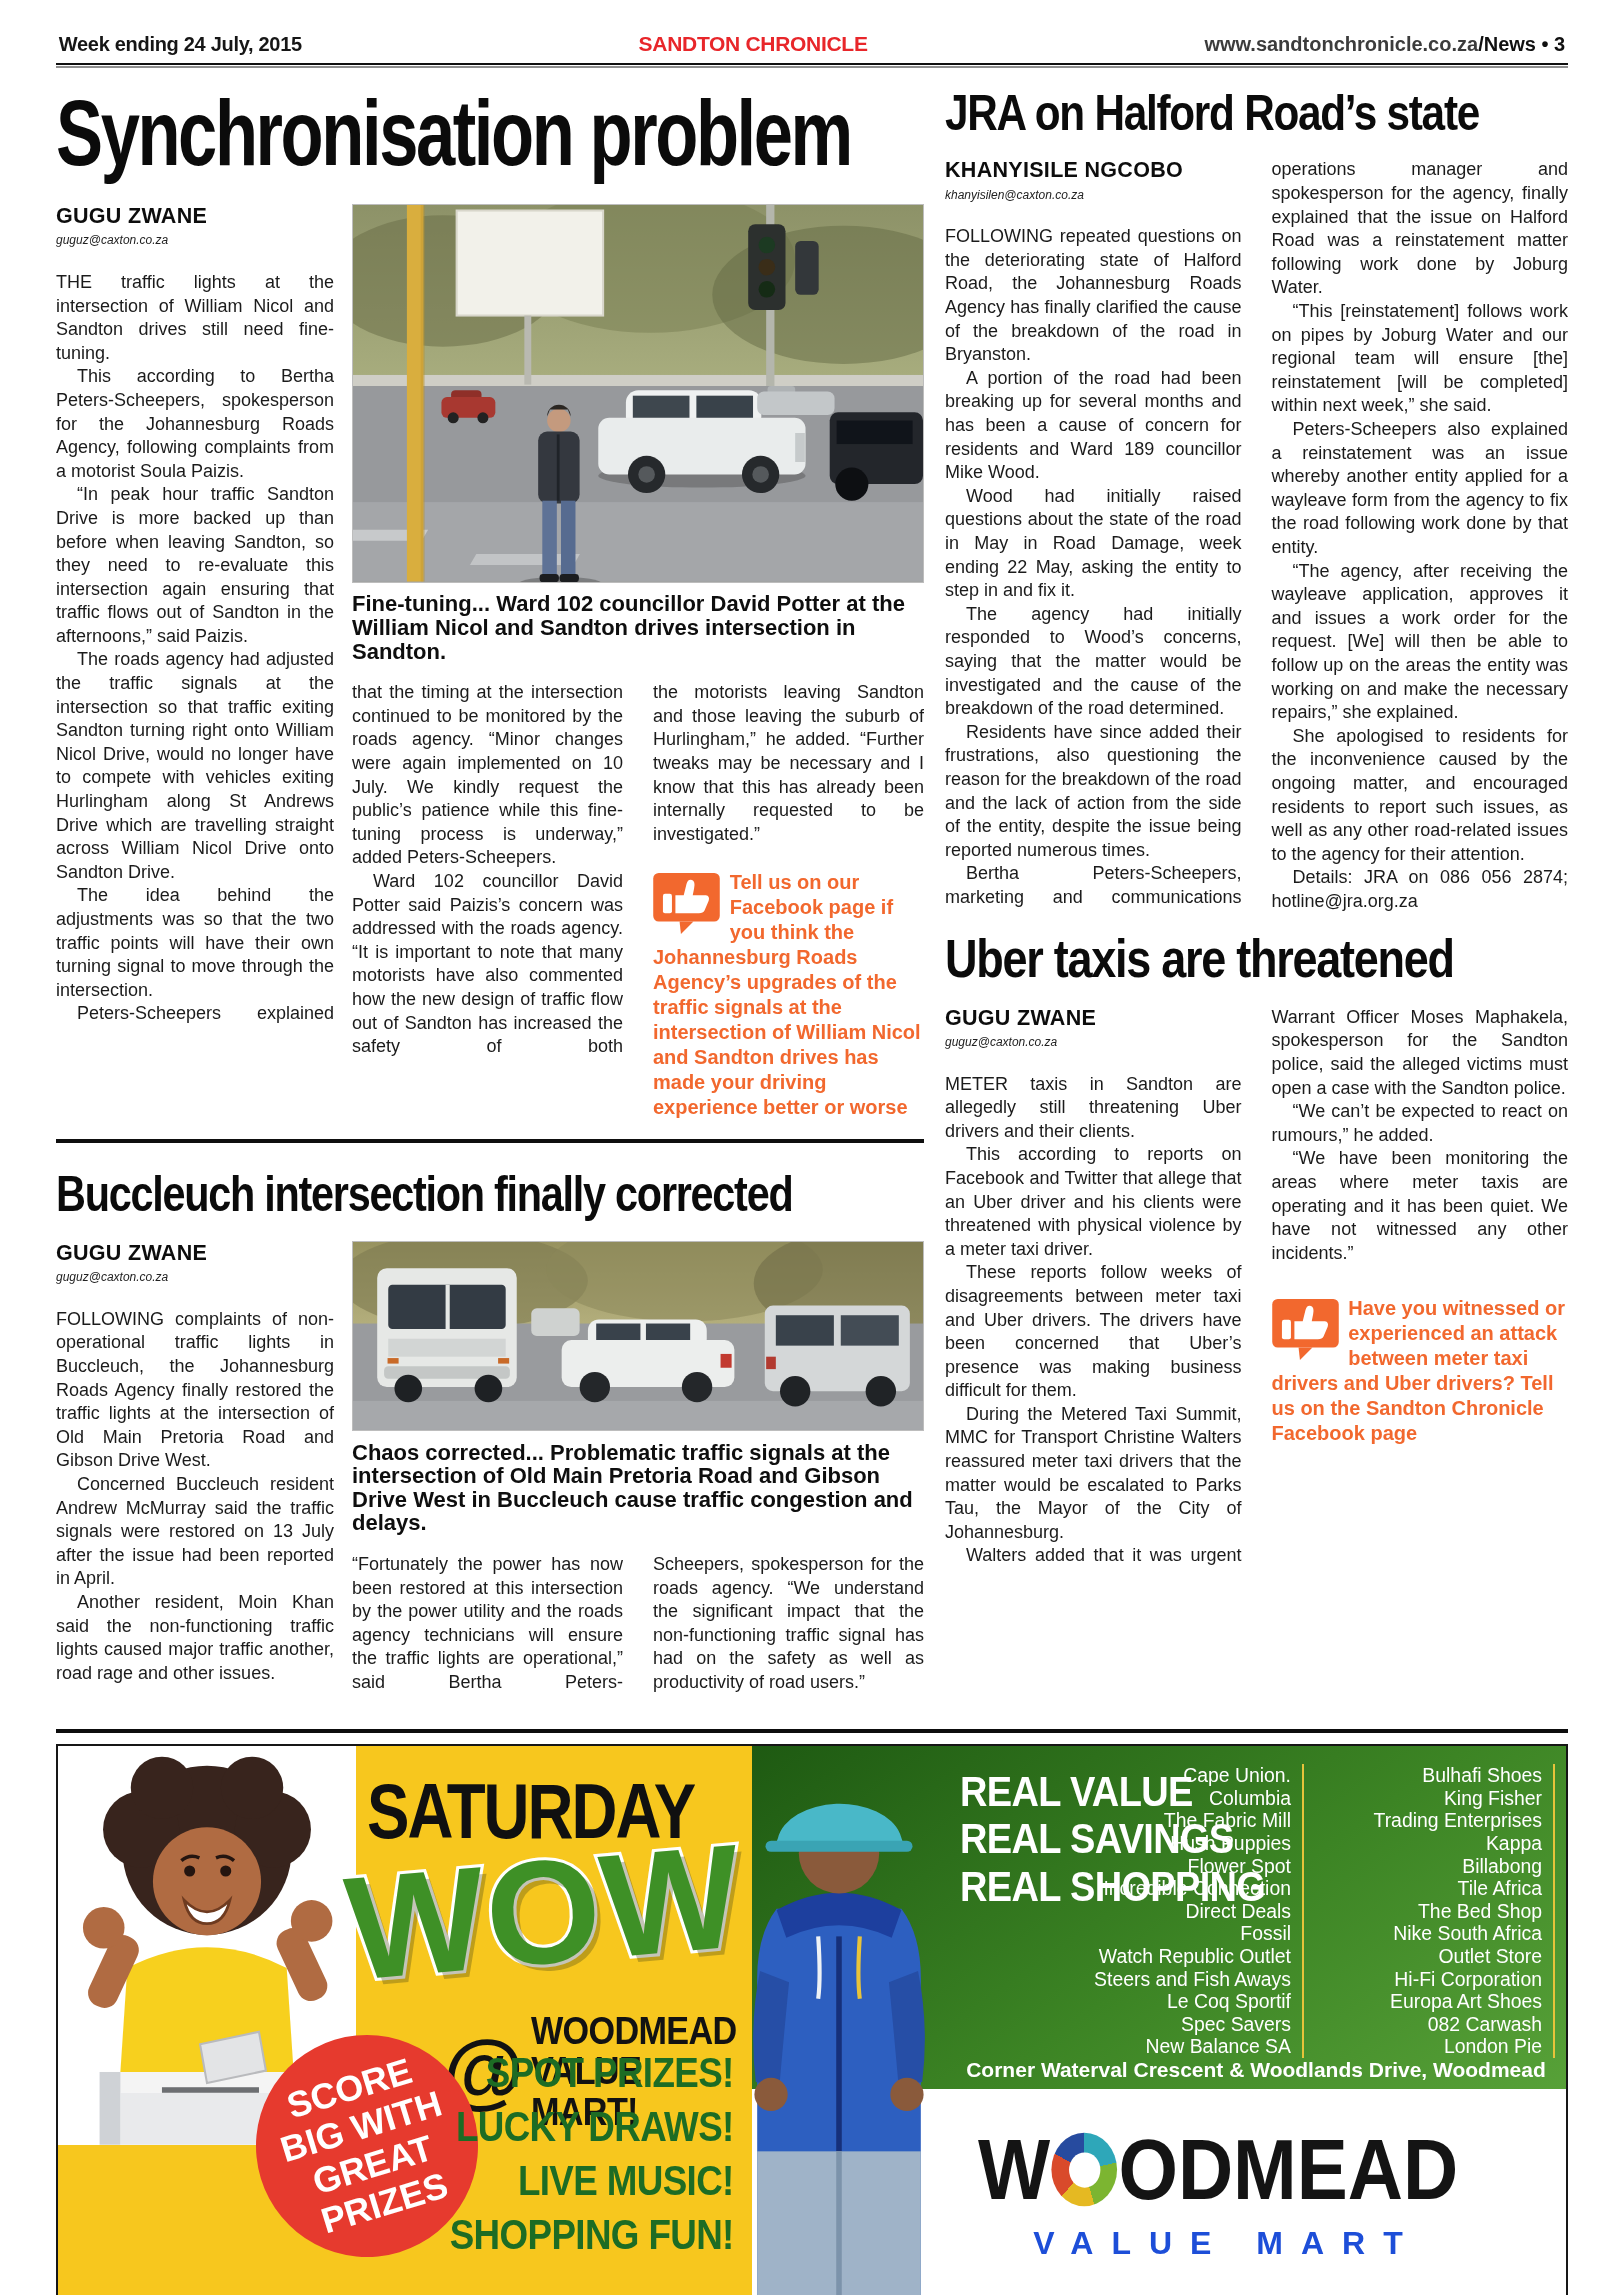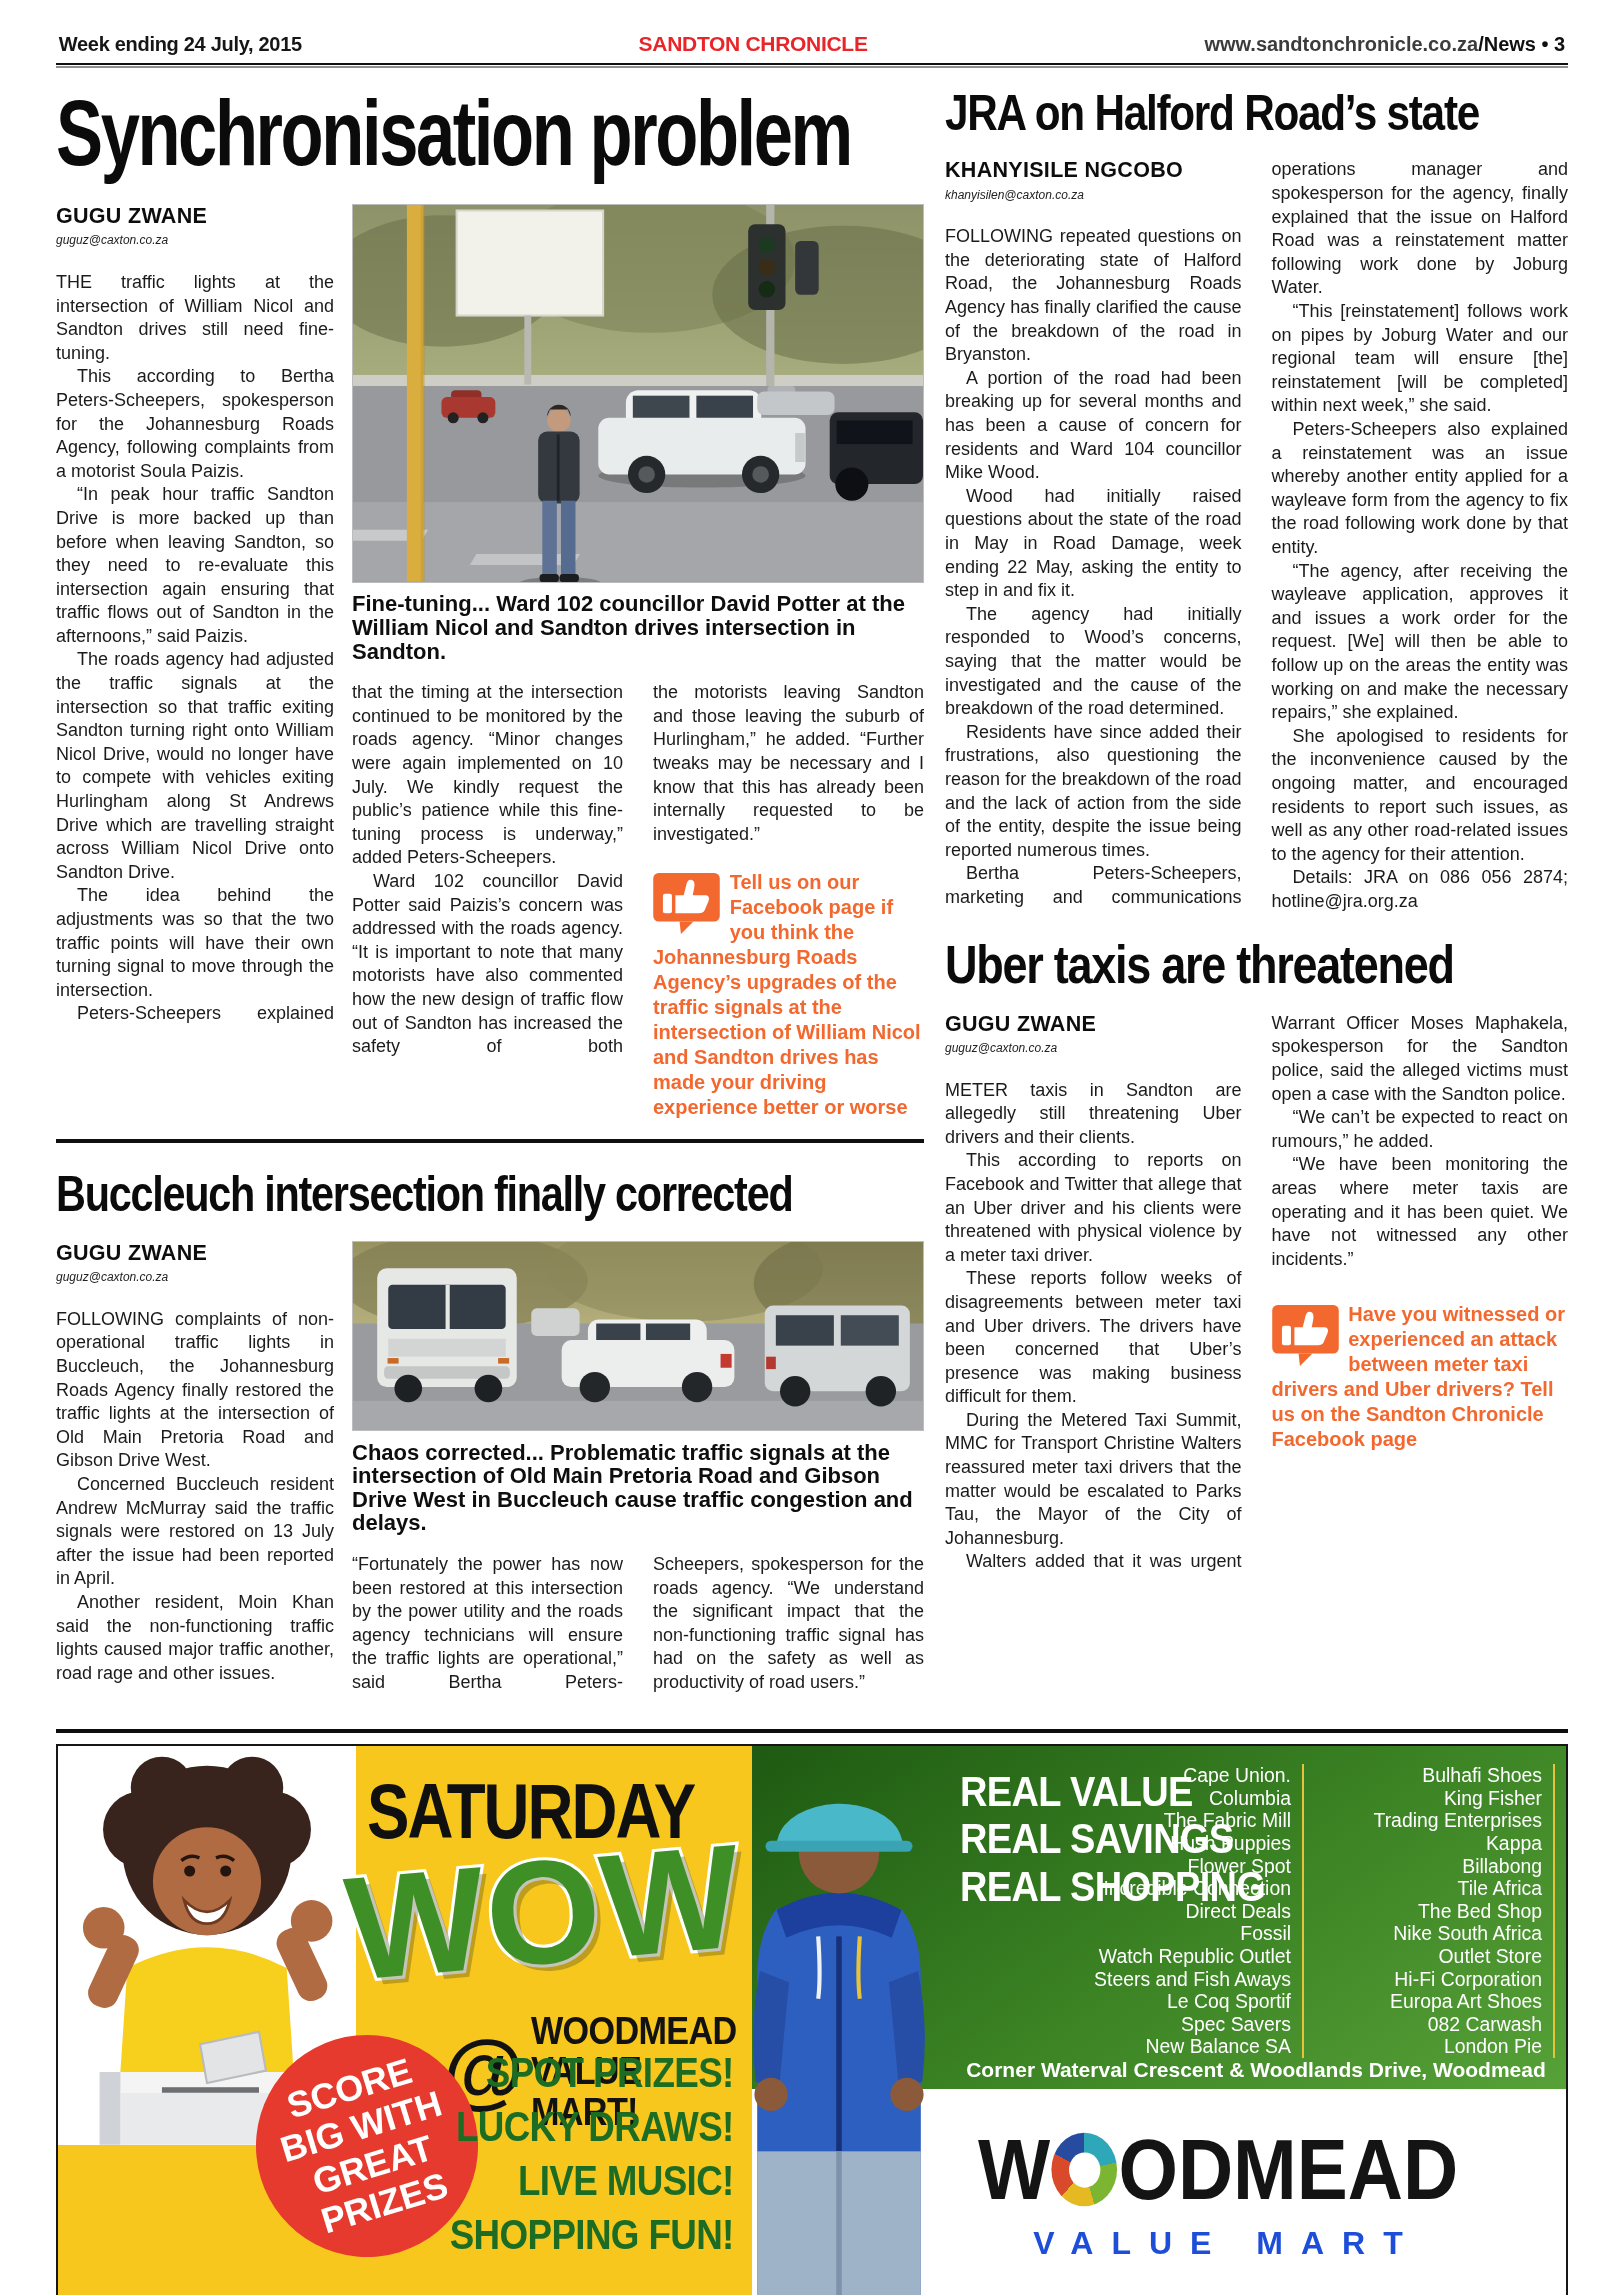--- a/index.html
+++ b/index.html
@@ -301,38 +301,38 @@
 
       <article>
         <div class="h-mid">JRA on Halford Road’s state</div>
         <div class="two-cols" style="margin-top:15.3px;">
           <div class="bodycol">
             <div class="byline">
               <div class="byline-name">KHANYISILE NGCOBO</div>
               <div class="byline-mail">khanyisilen@caxton.co.za</div>
             </div>
             <p>FOLLOWING repeated questions on the deteriorating state of Halford Road, the Johannesburg Roads Agency has finally clarified the cause of the breakdown of the road in Bryanston.</p>
-            <p>A portion of the road had been breaking up for several months and has been a cause of concern for residents and Ward 104 councillor Mike Wood.</p>
+            <p>A portion of the road had been breaking up for several months and has been a cause of concern for residents and Ward 189 councillor Mike Wood.</p>
             <p>Wood had initially raised questions about the state of the road in May in Road Damage, week ending 22 May, asking the entity to step in and fix it.</p>
             <p>The agency had initially responded to Wood’s concerns, saying that the matter would be investigated and the cause of the breakdown of the road determined.</p>
             <p>Residents have since added their frustrations, also questioning the reason for the breakdown of the road and the lack of action from the side of the entity, despite the issue being reported numerous times.</p>
             <p class="cont">Bertha Peters-Scheepers, marketing and communications</p>
           </div>
           <div class="bodycol">
             <p>operations manager and spokesperson for the agency, finally explained that the issue on Halford Road was a reinstatement matter following work done by Joburg Water.</p>
             <p>“This [reinstatement] follows work on pipes by Joburg Water and our regional team will ensure [the] reinstatement [will be completed] within next week,” she said.</p>
             <p>Peters-Scheepers also explained a reinstatement was an issue whereby another entity applied for a wayleave form from the agency to fix the road following work done by that entity.</p>
             <p>“The agency, after receiving the wayleave application, approves it and issues a work order for the request. [We] will then be able to follow up on the areas the entity was working on and make the necessary repairs,” she explained.</p>
             <p>She apologised to residents for the inconvenience caused by the ongoing matter, and encouraged residents to report such issues, as well as any other road-related issues to the agency for their attention.</p>
             <p>Details: JRA on 086 056 2874; hotline@jra.org.za</p>
           </div>
         </div>
       </article>
 
-      <article style="margin-top:22px;">
+      <article style="margin-top:16px;">
         <div class="h-mid" style="font-size:50px;">Uber taxis are threatened</div>
         <div class="two-cols" style="margin-top:15.3px;">
           <div class="bodycol">
             <div class="byline">
               <div class="byline-name">GUGU ZWANE</div>
               <div class="byline-mail">guguz@caxton.co.za</div>
             </div>
             <p>METER taxis in Sandton are allegedly still threatening Uber drivers and their clients.</p>
             <p>This according to reports on Facebook and Twitter that allege that an Uber driver and his clients were threatened with physical violence by a meter taxi driver.</p>
             <p>These reports follow weeks of disagreements between meter taxi and Uber drivers. The drivers have been concerned that Uber’s presence was making business difficult for them.</p>

